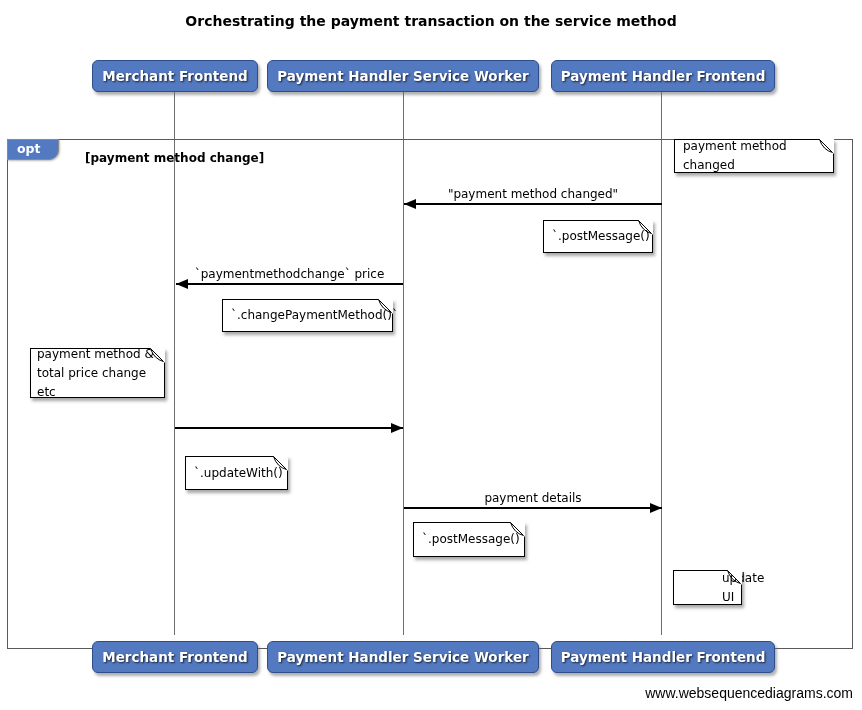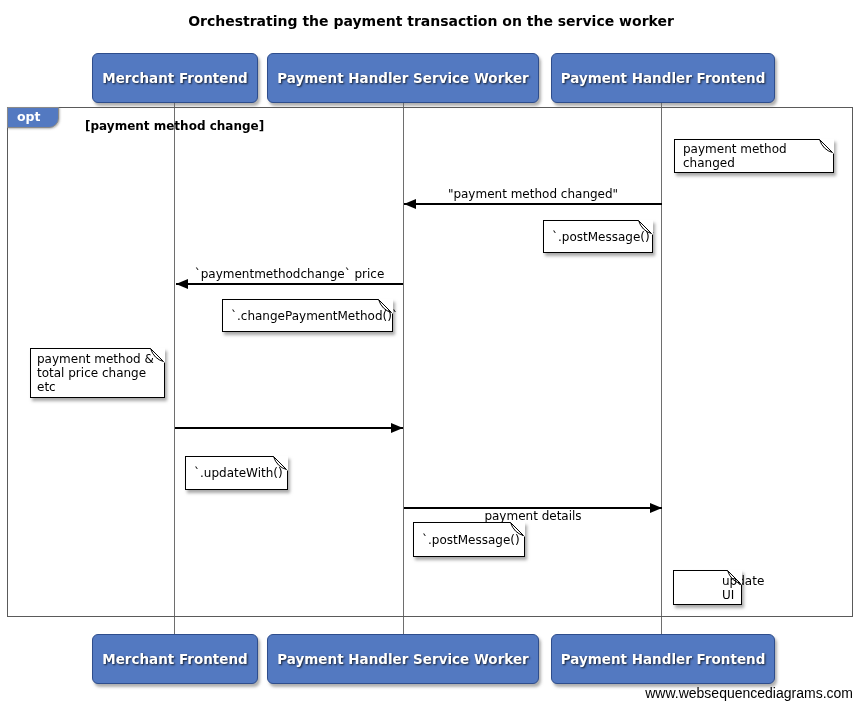--- a/index.html
+++ b/index.html
@@ -10,59 +10,59 @@
     --arrow:#000000;
   }
   *{box-sizing:border-box;}
   html,body{margin:0;padding:0;background:#fff;}
   body{font-family:"DejaVu Sans","Liberation Sans",sans-serif;color:#000;}
   .canvas{position:relative;width:862px;height:710px;background:#fff;overflow:hidden;}
 
   .title{position:absolute;top:13px;left:0;width:100%;text-align:center;
          font-size:14px;font-weight:bold;}
 
-  .actor{position:absolute;height:50px;background:var(--actor-fill);
+  .actor{position:absolute;height:32px;background:var(--actor-fill);
          border:1px solid var(--actor-border);border-radius:6px;
          box-shadow:2px 3px 3px rgba(110,110,110,0.55);
-         display:flex;align-items:center;justify-content:center;}
+         display:flex;align-items:center;justify-content:center;margin-top:7px;}
   .actor span{color:#fff;font-weight:bold;font-size:13.5px;
          text-shadow:1px 1px 2px rgba(0,0,0,0.75);white-space:nowrap;}
 
   .lifeline{position:absolute;width:1px;background:var(--lifeline);}
 
-  .frame{position:absolute;border:1px solid var(--frame-border);}
+  .frame{position:absolute;border:1px solid var(--frame-border);margin-top:32px;}
   .frame-tab{position:absolute;top:-1px;left:-1px;background:var(--actor-fill);
          border:1px solid #8a8a8a;border-bottom-right-radius:10px;
          color:#fff;font-weight:bold;font-size:12.5px;
          padding:1px 17px 3px 9px;line-height:15px;
          box-shadow:1px 1px 2px rgba(120,120,120,0.5);}
   .frame-guard{position:absolute;top:11px;left:77px;font-weight:bold;font-size:12px;}
 
   .msg-label{position:absolute;font-size:12px;text-align:center;white-space:nowrap;height:15px;line-height:15px;}
   .msg-line{position:absolute;height:2px;background:var(--arrow);}
   .ah{position:absolute;width:0;height:0;border-top:5px solid transparent;border-bottom:5px solid transparent;}
   .ah-left{border-right:12px solid var(--arrow);}
   .ah-right{border-left:12px solid var(--arrow);}
 
   .note{position:absolute;background:#fff;border:1px solid #000;
         box-shadow:2px 3px 3px rgba(110,110,110,0.6);
         display:flex;align-items:center;
         padding:4px 8px;font-size:12px;}
-  .note .txt{white-space:pre-line;line-height:14px;}
+  .note .txt{white-space:pre-line;line-height:19px;}
   .fold{position:absolute;top:-1px;right:-1px;}
 
   .watermark{position:absolute;top:685px;right:9px;font-size:14px;
         font-family:"Liberation Sans","DejaVu Sans",sans-serif;}
 </style>
 </head>
 <body>
 
 <div class="canvas">
 
-  <div class="title">Orchestrating the payment transaction on the service worker</div>
+  <div class="title">Orchestrating the payment transaction on the service method</div>
 
   <div class="lifeline" style="left:174px;top:91px;height:544px;"></div>
   <div class="lifeline" style="left:403px;top:91px;height:544px;"></div>
   <div class="lifeline" style="left:661px;top:91px;height:544px;"></div>
 
   <div class="actor" style="left:92px;top:53px;width:166px;">
     <span>Merchant Frontend</span>
   </div>
   <div class="actor" style="left:267px;top:53px;width:272px;">
     <span>Payment Handler Service Worker</span>
@@ -126,21 +126,21 @@
 
   <div class="note" style="left:185px;top:456px;width:103px;height:34px;">
     <svg class="fold" width="15" height="15" viewBox="0 0 15 15">
       <path d="M0 0 H15 V15 Z" fill="#ffffff"></path>
       <path d="M0.5 0.5 L13.5 13.5" stroke="#000" stroke-width="1" fill="none"></path>
       <path d="M0.5 0.5 Q4 11 13.5 13.5" stroke="#000" stroke-width="1" fill="none"></path>
     </svg>
     <span class="txt">`.updateWith()`</span>
   </div>
 
-  <div class="msg-label" style="left:404px;top:491px;width:258px;margin-top:18px;">payment details</div>
+  <div class="msg-label" style="left:404px;top:491px;width:258px;">payment details</div>
   <div class="msg-line" style="left:404px;top:507px;width:258px;"></div>
   <div class="ah ah-right" style="left:650px;top:503px;"></div>
 
   <div class="note" style="left:413px;top:522px;width:112px;height:35px;">
     <svg class="fold" width="15" height="15" viewBox="0 0 15 15">
       <path d="M0 0 H15 V15 Z" fill="#ffffff"></path>
       <path d="M0.5 0.5 L13.5 13.5" stroke="#000" stroke-width="1" fill="none"></path>
       <path d="M0.5 0.5 Q4 11 13.5 13.5" stroke="#000" stroke-width="1" fill="none"></path>
     </svg>
     <span class="txt">`.postMessage()`</span>

